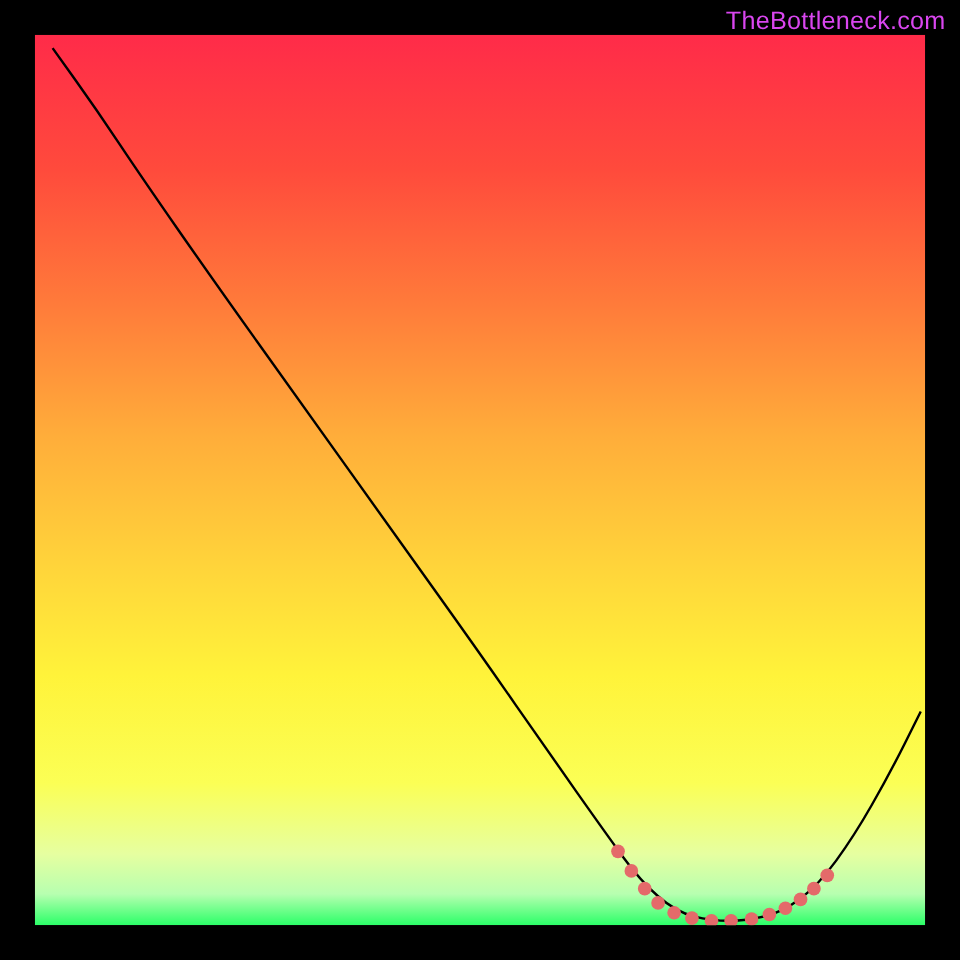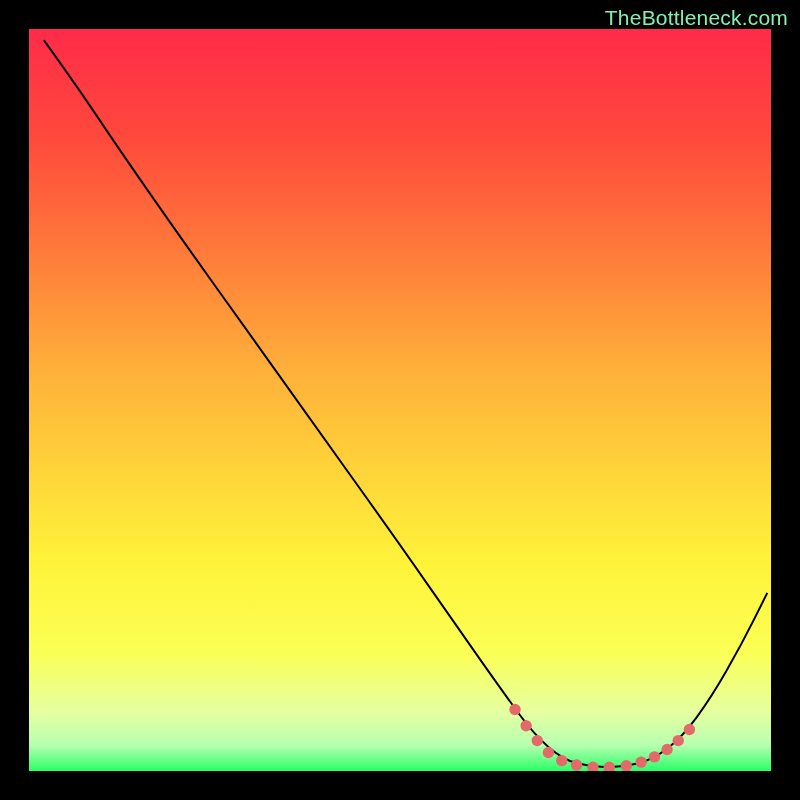--- a/index.html
+++ b/index.html
@@ -8,21 +8,21 @@
     background: #000;
     width: 800px;
     height: 800px;
     position: relative;
     font-family: Arial, Helvetica, sans-serif;
   }
   .attribution {
     position: absolute;
     top: 6px;
     right: 12px;
-    color: #86efac;
+    color: #d946ef;
     font-size: 21px;
     font-weight: 400;
     letter-spacing: 0.2px;
   }
   .plot {
     position: absolute;
     left: 29px;
     top: 29px;
     width: 742px;
     height: 742px;

